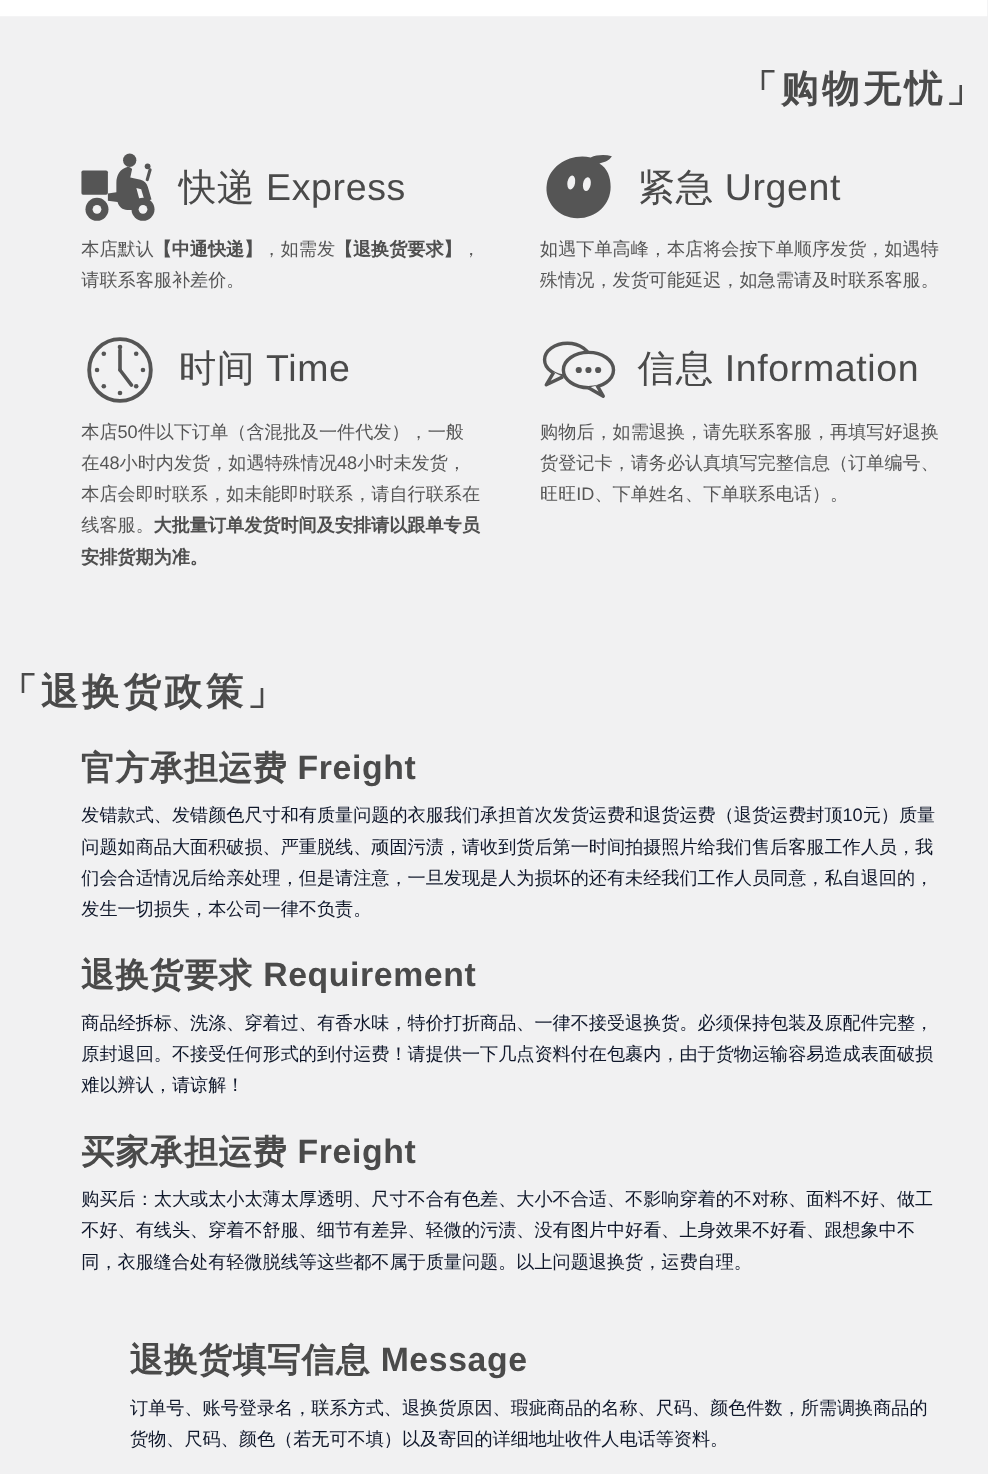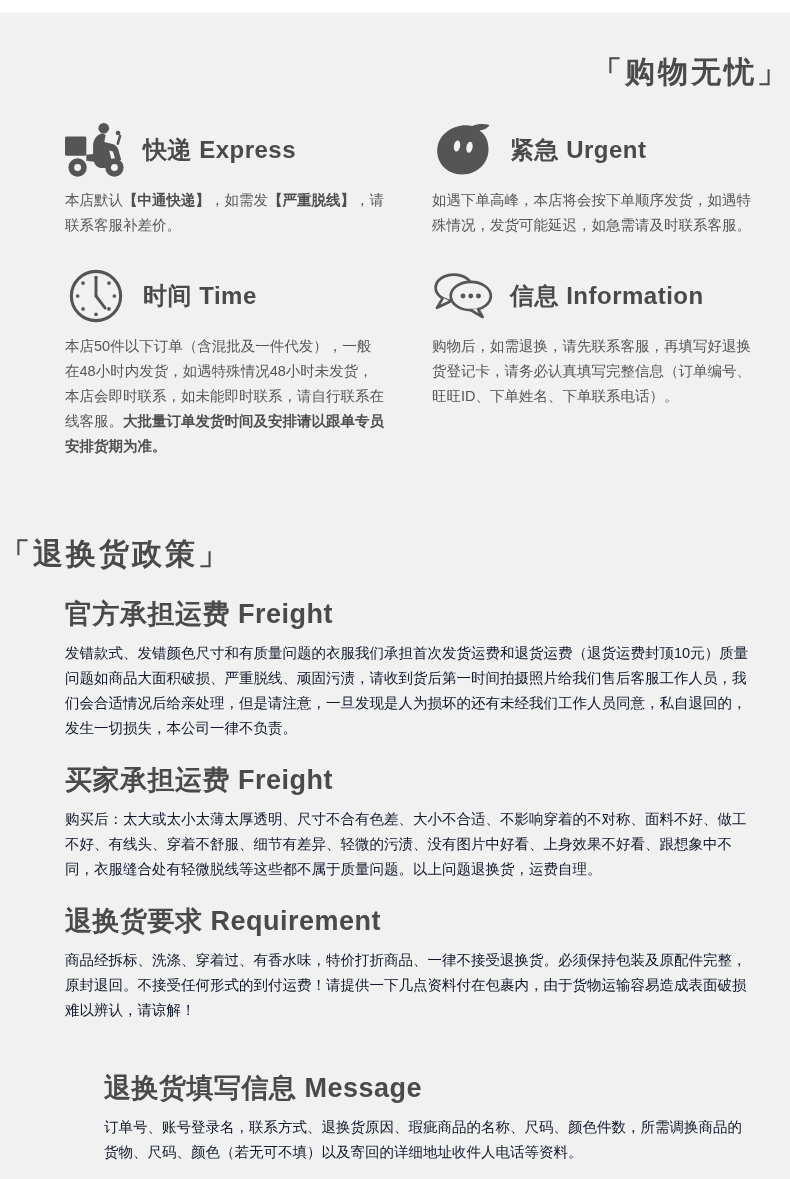--- a/index.html
+++ b/index.html
@@ -24,22 +24,22 @@
     grid-template-columns:320px 323px;
     column-gap:47px;
     row-gap:14px;
     padding-left:65px;
     margin-top:32px;
   }
   .card-header{display:flex;align-items:center;}
   .card-icon{width:62px;height:58px;flex:none;margin-right:16px;}
   .card-icon svg{width:100%;height:100%;display:block;}
   .card-title{
-    font-size:24px;
-    font-weight:bold;
+    font-size:30px;
+    font-weight:normal;
     color:#4a4a4a;
     letter-spacing:0.5px;
     white-space:nowrap;
   }
   .card-text{
     margin-top:9px;
     font-size:14.5px;
     line-height:25px;
     color:#565656;
   }
@@ -96,21 +96,21 @@
             <circle cx="51" cy="47" r="3.6" fill="#f1f1f2"></circle>
             <circle cx="40" cy="6.5" r="5.5"></circle>
             <path d="M38 12 c-6 1.5 -9 7 -9 13 l0 8 -7 1 0 6 8 1 c1 4 4 6.5 8 6.5 l5 0 c4 0 6.5 -3 5.5 -7 l-3 -11 4 1 3 10 5.5 -1.5 -3 -10.5 c-1 -3 -3 -5 -6 -5.8 l-8.5 -2 1.5 -7 c-1.5 -1.5 -3 -2 -4.5 -1.7 z"></path>
             <rect x="54.5" y="13" width="2.6" height="11" rx="1.3" transform="rotate(16 56 18)"></rect>
             <circle cx="54.8" cy="11.5" r="2.4"></circle>
           </g>
         </svg>
       </span>
       <span class="card-title">快递 Express</span>
     </div>
-    <p class="card-text"><span>本店默认</span><span class="b">【中通快递】</span><span>，如需发</span><span class="b">【严重脱线】</span><span>，请联系客服补差价。</span></p>
+    <p class="card-text"><span>本店默认</span><span class="b">【中通快递】</span><span>，如需发</span><span class="b">【退换货要求】</span><span>，请联系客服补差价。</span></p>
   </div>
 
   <div class="card">
     <div class="card-header">
       <span class="card-icon">
         <svg viewBox="0 0 62 58" xmlns="http://www.w3.org/2000/svg">
           <path fill="#555555" d="M50 9 c4 -1 6 -2.5 7.5 -5 c-5.5 -1.5 -12 -1.2 -17 1 C24 1.5 8 11.5 5.5 26 C3 41 15 53.5 30 53.5 C45 53.5 56.5 42.5 56.5 28.5 C56.5 20.5 54 13.5 47.5 9.7 C48.3 9.5 49.2 9.2 50 9 Z"></path>
           <ellipse cx="25" cy="25" rx="3.1" ry="5.6" fill="#f1f1f2" transform="rotate(10 25 25)"></ellipse>
           <ellipse cx="37.5" cy="26.3" rx="3.1" ry="5.6" fill="#f1f1f2" transform="rotate(10 37.5 26.3)"></ellipse>
         </svg>
@@ -171,27 +171,27 @@
 <h2 class="section-title">「退换货政策」</h2>
 
 <div class="policies">
 
   <div class="policy first">
     <h3 class="policy-title">官方承担运费 Freight</h3>
     <p class="policy-text">发错款式、发错颜色尺寸和有质量问题的衣服我们承担首次发货运费和退货运费（退货运费封顶10元）质量问题如商品大面积破损、严重脱线、顽固污渍，请收到货后第一时间拍摄照片给我们售后客服工作人员，我们会合适情况后给亲处理，但是请注意，一旦发现是人为损坏的还有未经我们工作人员同意，私自退回的，发生一切损失，本公司一律不负责。</p>
   </div>
 
   <div class="policy">
-    <h3 class="policy-title">买家承担运费 Freight</h3>
-    <p class="policy-text">购买后：太大或太小太薄太厚透明、尺寸不合有色差、大小不合适、不影响穿着的不对称、面料不好、做工不好、有线头、穿着不舒服、细节有差异、轻微的污渍、没有图片中好看、上身效果不好看、跟想象中不同，衣服缝合处有轻微脱线等这些都不属于质量问题。以上问题退换货，运费自理。</p>
+    <h3 class="policy-title">退换货要求 Requirement</h3>
+    <p class="policy-text">商品经拆标、洗涤、穿着过、有香水味，特价打折商品、一律不接受退换货。必须保持包装及原配件完整，原封退回。不接受任何形式的到付运费！请提供一下几点资料付在包裹内，由于货物运输容易造成表面破损难以辨认，请谅解！</p>
   </div>
 
   <div class="policy">
-    <h3 class="policy-title">退换货要求 Requirement</h3>
-    <p class="policy-text">商品经拆标、洗涤、穿着过、有香水味，特价打折商品、一律不接受退换货。必须保持包装及原配件完整，原封退回。不接受任何形式的到付运费！请提供一下几点资料付在包裹内，由于货物运输容易造成表面破损难以辨认，请谅解！</p>
+    <h3 class="policy-title">买家承担运费 Freight</h3>
+    <p class="policy-text">购买后：太大或太小太薄太厚透明、尺寸不合有色差、大小不合适、不影响穿着的不对称、面料不好、做工不好、有线头、穿着不舒服、细节有差异、轻微的污渍、没有图片中好看、上身效果不好看、跟想象中不同，衣服缝合处有轻微脱线等这些都不属于质量问题。以上问题退换货，运费自理。</p>
   </div>
 
   <div class="policy last">
     <h3 class="policy-title">退换货填写信息 Message</h3>
     <p class="policy-text">订单号、账号登录名，联系方式、退换货原因、瑕疵商品的名称、尺码、颜色件数，所需调换商品的货物、尺码、颜色（若无可不填）以及寄回的详细地址收件人电话等资料。</p>
   </div>
 
 </div>
 
 </body></html>

